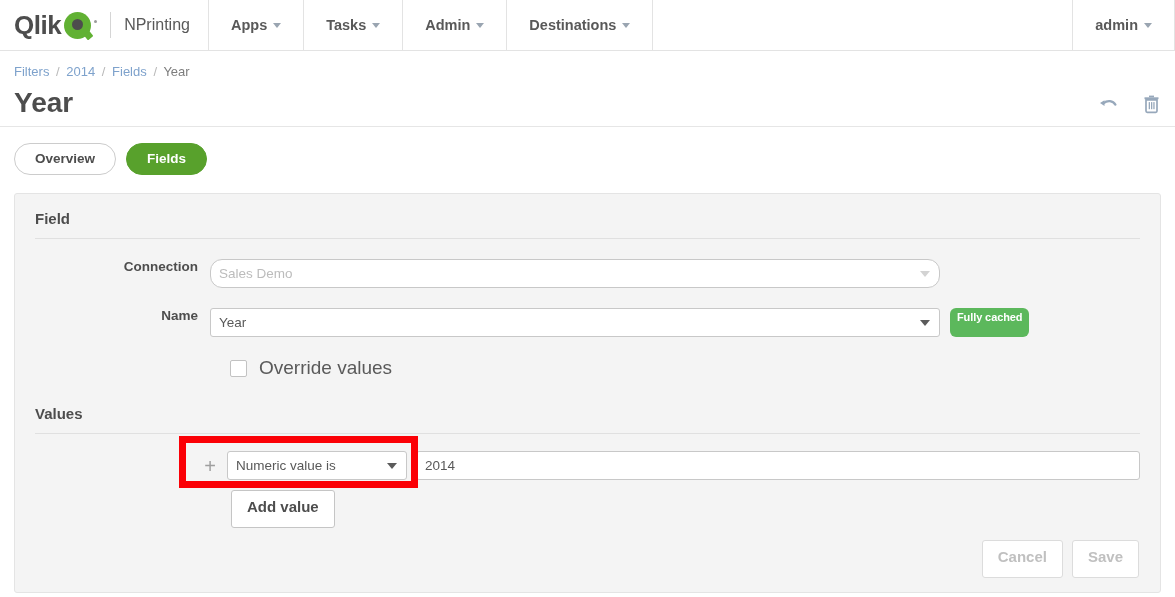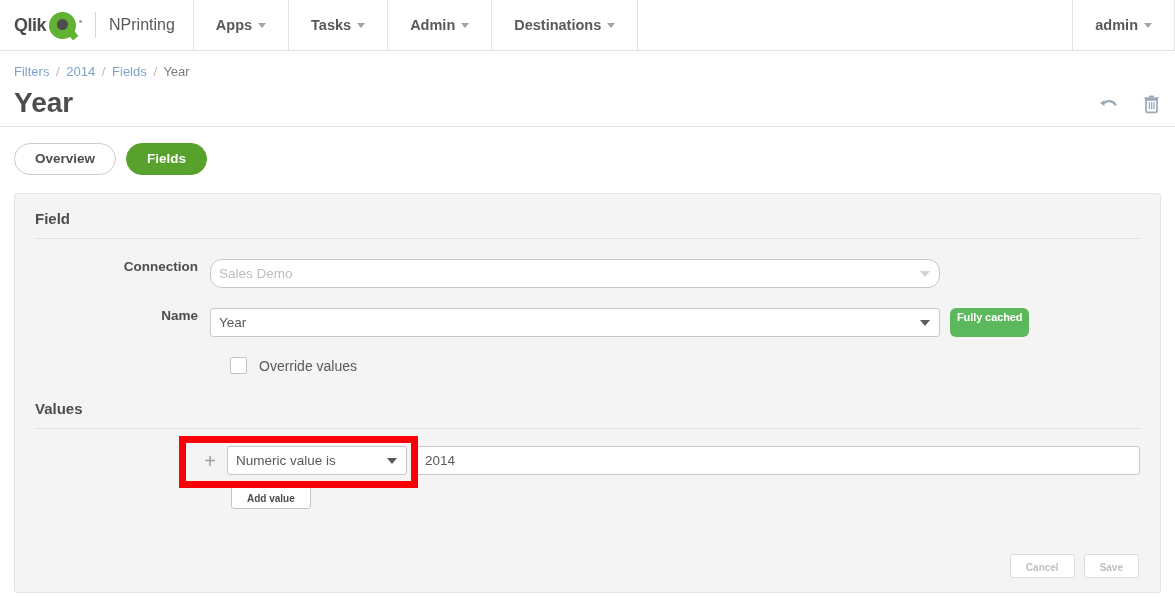--- a/index.html
+++ b/index.html
@@ -21,21 +21,21 @@
     background: #fff;
     position: relative;
   }
   .brand {
     display: flex; align-items: center;
     padding: 0 18px 0 14px;
     gap: 13px;
   }
   .qlik-logo { display: flex; align-items: center; gap: 3px; }
   .qlik-word {
-    font-size: 18px; font-weight: bold; color: #4d4d4d;
+    font-size: 26px; font-weight: bold; color: #4d4d4d;
     letter-spacing: -0.5px; line-height: 1;
   }
   .qlik-mark {
     width: 27px; height: 27px; border-radius: 50%;
     background: #61b133; position: relative;
     display: inline-block;
   }
   .qlik-mark::after {
     content: ""; position: absolute;
     width: 11px; height: 11px; border-radius: 50%;
@@ -138,35 +138,35 @@
     font-size: 11px; font-weight: bold;
     padding: 3px 7px 4px 7px; border-radius: 6px;
     letter-spacing: -0.1px;
   }
 
   .checkrow { display: flex; align-items: center; margin-top: 20px; padding-left: 215px; }
   .checkbox {
     width: 17px; height: 17px; border: 1px solid #c2c2c2;
     background: #fff; border-radius: 2px; cursor: pointer;
   }
-  .checklabel { font-size: 14px; color: #5a5a5a; margin-left: 12px; }
+  .checklabel { font-size: 19px; color: #5a5a5a; margin-left: 12px; }
 
   .valrow { display: flex; align-items: center; margin-top: 17px; padding-left: 186px; }
   .plus {
     width: 18px; font-size: 20px; color: #9e9e9e; line-height: 1;
     text-align: center; cursor: pointer; font-weight: 300;
     margin-right: 8px;
   }
   .opsel { width: 180px; }
   .valinput { flex: 1; margin-left: 9px; margin-right: 20px; }
 
   .btn {
     background: #fff; border: 1px solid #c5c5c5; border-radius: 3px;
-    font-size: 10px; font-weight: bold; color: #4d4d4d;
-    padding: 7px 15px 4px 15px; cursor: pointer;
+    font-size: 15px; font-weight: bold; color: #4d4d4d;
+    padding: 7px 15px 12px 15px; cursor: pointer;
     font-family: "Liberation Sans", sans-serif;
   }
   .btn.disabled { color: #c0c0c0; border-color: #dcdcdc; cursor: default; }
   .addrow { padding-left: 216px; margin-top: 10px; }
 
   .footer {
     position: absolute; right: 21px; bottom: 14px;
     display: flex; gap: 9px;
   }
 

